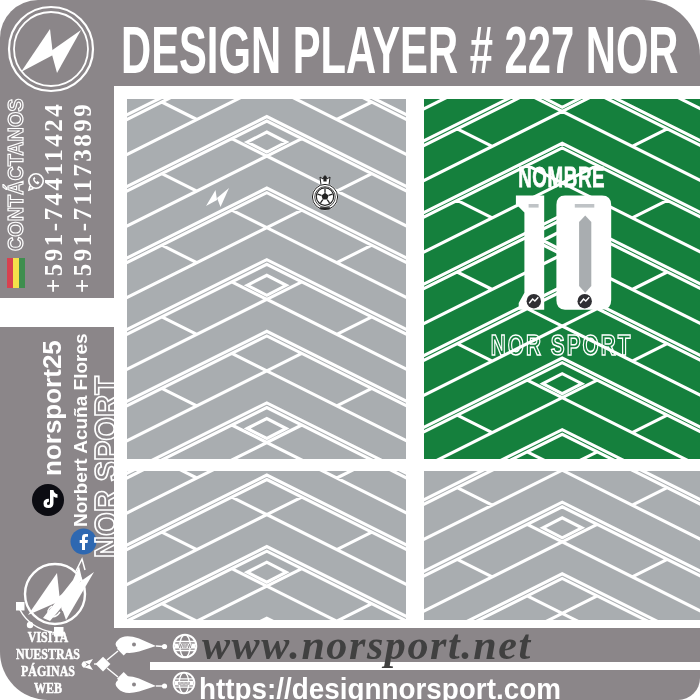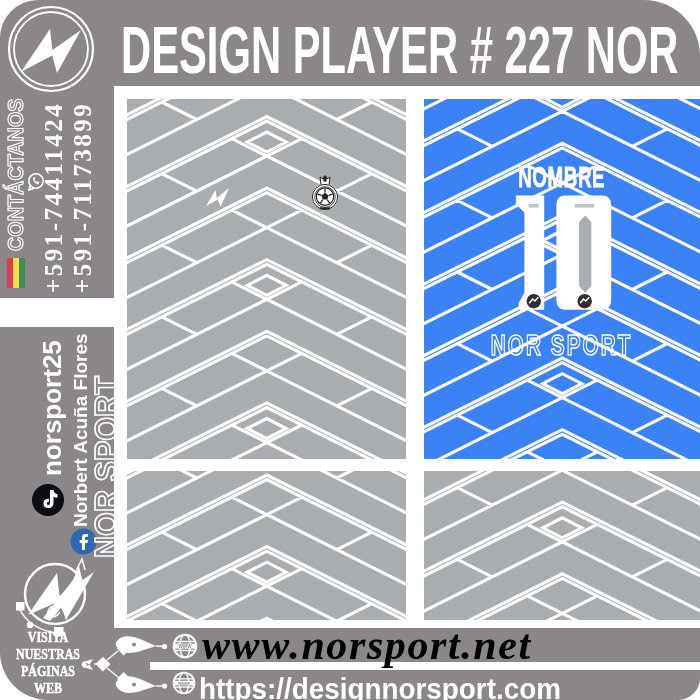--- a/index.html
+++ b/index.html
@@ -108,21 +108,21 @@
 </svg>
 
 <svg class="abs" style="left:172px;top:633px;" width="26" height="26" viewBox="0 0 26 26">
   <circle cx="13" cy="13" r="11.3" fill="none" stroke="#fff" stroke-width="2"></circle>
   <ellipse cx="13" cy="13" rx="5.2" ry="11.3" fill="none" stroke="#fff" stroke-width="1.4"></ellipse>
   <path d="M 2,8.5 L 24,8.5 M 2,17.5 L 24,17.5" stroke="#fff" stroke-width="1.4"></path>
   <rect x="3" y="10.6" width="20" height="5" fill="#fff"></rect>
   <text x="13" y="14.9" font-size="4.6" font-weight="bold" fill="#8b8689" text-anchor="middle" font-family="Liberation Sans">WWW</text>
 </svg>
 
-<div class="abs" style="left:202px;top:621px;font-family:'Liberation Serif',serif;font-style:italic;font-weight:bold;font-size:42px;color:#000000;letter-spacing:1.6px;white-space:nowrap;">www.norsport.net</div>
+<div class="abs" style="left:202px;top:621px;font-family:'Liberation Serif',serif;font-style:italic;font-weight:bold;font-size:42px;color:#404040;letter-spacing:1.6px;white-space:nowrap;">www.norsport.net</div>
 
 <svg class="abs" style="left:172px;top:671px;" width="24" height="24" viewBox="0 0 26 26">
   <circle cx="13" cy="13" r="11.3" fill="none" stroke="#fff" stroke-width="2"></circle>
   <ellipse cx="13" cy="13" rx="5.2" ry="11.3" fill="none" stroke="#fff" stroke-width="1.4"></ellipse>
   <path d="M 2,8.5 L 24,8.5 M 2,17.5 L 24,17.5" stroke="#fff" stroke-width="1.4"></path>
   <rect x="3" y="10.6" width="20" height="5" fill="#fff"></rect>
   <text x="13" y="14.9" font-size="4.6" font-weight="bold" fill="#8b8689" text-anchor="middle" font-family="Liberation Sans">WWW</text>
 </svg>
 
 <div class="abs" style="left:199px;top:673px;font-size:29px;font-weight:bold;color:#fff;transform:scaleX(0.96);transform-origin:0 0;white-space:nowrap;">https://designnorsport.com</div>
@@ -143,21 +143,21 @@
   <circle cx="15" cy="24" r="13.2" fill="#fff"></circle>
   <circle cx="15" cy="24" r="12.6" fill="none" stroke="#222" stroke-width="1"></circle>
   <circle cx="15" cy="24" r="10.3" fill="none" stroke="#222" stroke-width="0.8"></circle>
   <circle cx="15" cy="23.6" r="8.7" fill="#fff" stroke="#222" stroke-width="1.2"></circle>
   <path d="M 15,19.8 l 3.6,2.6 l -1.4,4.2 l -4.4,0 l -1.4,-4.2 Z" fill="#222"></path>
   <path d="M 15,19.8 l 0,-4 M 18.6,22.4 l 3.8,-1.2 M 17.2,26.6 l 2.3,3.2 M 12.8,26.6 l -2.3,3.2 M 11.4,22.4 l -3.8,-1.2" stroke="#222" stroke-width="1.3"></path>
   <path d="M 9.5,34.2 l 11,0 l -1.2,2.2 l -8.6,0 Z" fill="#222"></path>
 </svg>
 </div>
 
-<div class="abs" id="panelTR" style="left:423.5px;top:99px;width:276.5px;height:360px;background:#3b82f6;overflow:hidden;">
+<div class="abs" id="panelTR" style="left:423.5px;top:99px;width:276.5px;height:360px;background:#15803d;overflow:hidden;">
 <svg width="276.5" height="360" viewBox="0 0 276.5 360" style="position:absolute;left:0;top:0;">
 <path d="M-2 10.8L138.2 -59.3L278.5 10.8M-2 42.8L138.2 -27.3L278.5 42.8M-2 47.4L138.2 -22.7L278.5 47.4M-2 82.4L138.2 12.3L278.5 82.4M103.2 -5.2L138.2 12.3M173.2 -5.2L138.2 12.3M33.2 29.8L68.2 47.3M243.2 29.8L208.2 47.3M118.8 -1.7L138.2 -11.7L157.8 -1.7L138.2 8.3ZM-2 114.4L138.2 44.3L278.5 114.4M-2 119.0L138.2 48.9L278.5 119.0M-2 154.0L138.2 83.9L278.5 154.0M103.2 66.4L138.2 83.9M173.2 66.4L138.2 83.9M33.2 101.4L68.2 118.9M243.2 101.4L208.2 118.9M-2 186.0L138.2 115.9L278.5 186.0M-2 190.6L138.2 120.5L278.5 190.6M-2 225.6L138.2 155.5L278.5 225.6M103.2 138.0L138.2 155.5M173.2 138.0L138.2 155.5M33.2 173.0L68.2 190.5M243.2 173.0L208.2 190.5M118.8 141.5L138.2 131.5L157.8 141.5L138.2 151.5ZM-2 257.6L138.2 187.5L278.5 257.6M-2 262.2L138.2 192.1L278.5 262.2M-2 297.2L138.2 227.1L278.5 297.2M103.2 209.6L138.2 227.1M173.2 209.6L138.2 227.1M33.2 244.6L68.2 262.1M243.2 244.6L208.2 262.1M-2 329.2L138.2 259.1L278.5 329.2M-2 333.8L138.2 263.7L278.5 333.8M-2 368.8L138.2 298.7L278.5 368.8M103.2 281.2L138.2 298.7M173.2 281.2L138.2 298.7M33.2 316.2L68.2 333.7M243.2 316.2L208.2 333.7M118.8 284.7L138.2 274.7L157.8 284.7L138.2 294.7ZM-2 400.8L138.2 330.7L278.5 400.8M-2 405.4L138.2 335.3L278.5 405.4M103.2 352.8L138.2 370.3M173.2 352.8L138.2 370.3M33.2 387.8L68.2 405.3M243.2 387.8L208.2 405.3M103.2 424.4L138.2 441.9M173.2 424.4L138.2 441.9M33.2 459.4L68.2 476.9M243.2 459.4L208.2 476.9" fill="none" stroke="#fff" stroke-width="3.1"></path>
 </svg>
 
 <div style="position:absolute;left:0;top:61px;width:276px;text-align:center;"><span style="display:inline-block;font-size:30px;font-weight:bold;color:#fff;letter-spacing:1px;-webkit-text-stroke:0.8px #fff;transform:scaleX(0.625);transform-origin:50% 0;white-space:nowrap;">NOMBRE</span></div>
 
 <svg width="100" height="116" viewBox="0 0 100 116" style="position:absolute;left:91px;top:96px;">
   <path d="M 0.9,0.5 L 29.2,0.5 L 29.2,114.7 L 3.7,114.7 L 3.7,108 L 9.4,97.7 L 9.4,17.5 L 0.9,9 Z" fill="#fff"></path>
   <path d="M 50,0.5 L 87,0.5 Q 96.2,0.5 96.2,10 L 96.2,105 Q 96.2,114.7 87,114.7 L 50,114.7 Q 41.4,114.7 41.4,105 L 41.4,10 Q 41.4,0.5 50,0.5 Z" fill="#fff"></path>
   <path d="M 70.2,20.4 L 76.3,27 L 76.3,91 L 70.2,97.7 L 64.1,91 L 64.1,27 Z" fill="#a9adb0"></path>

